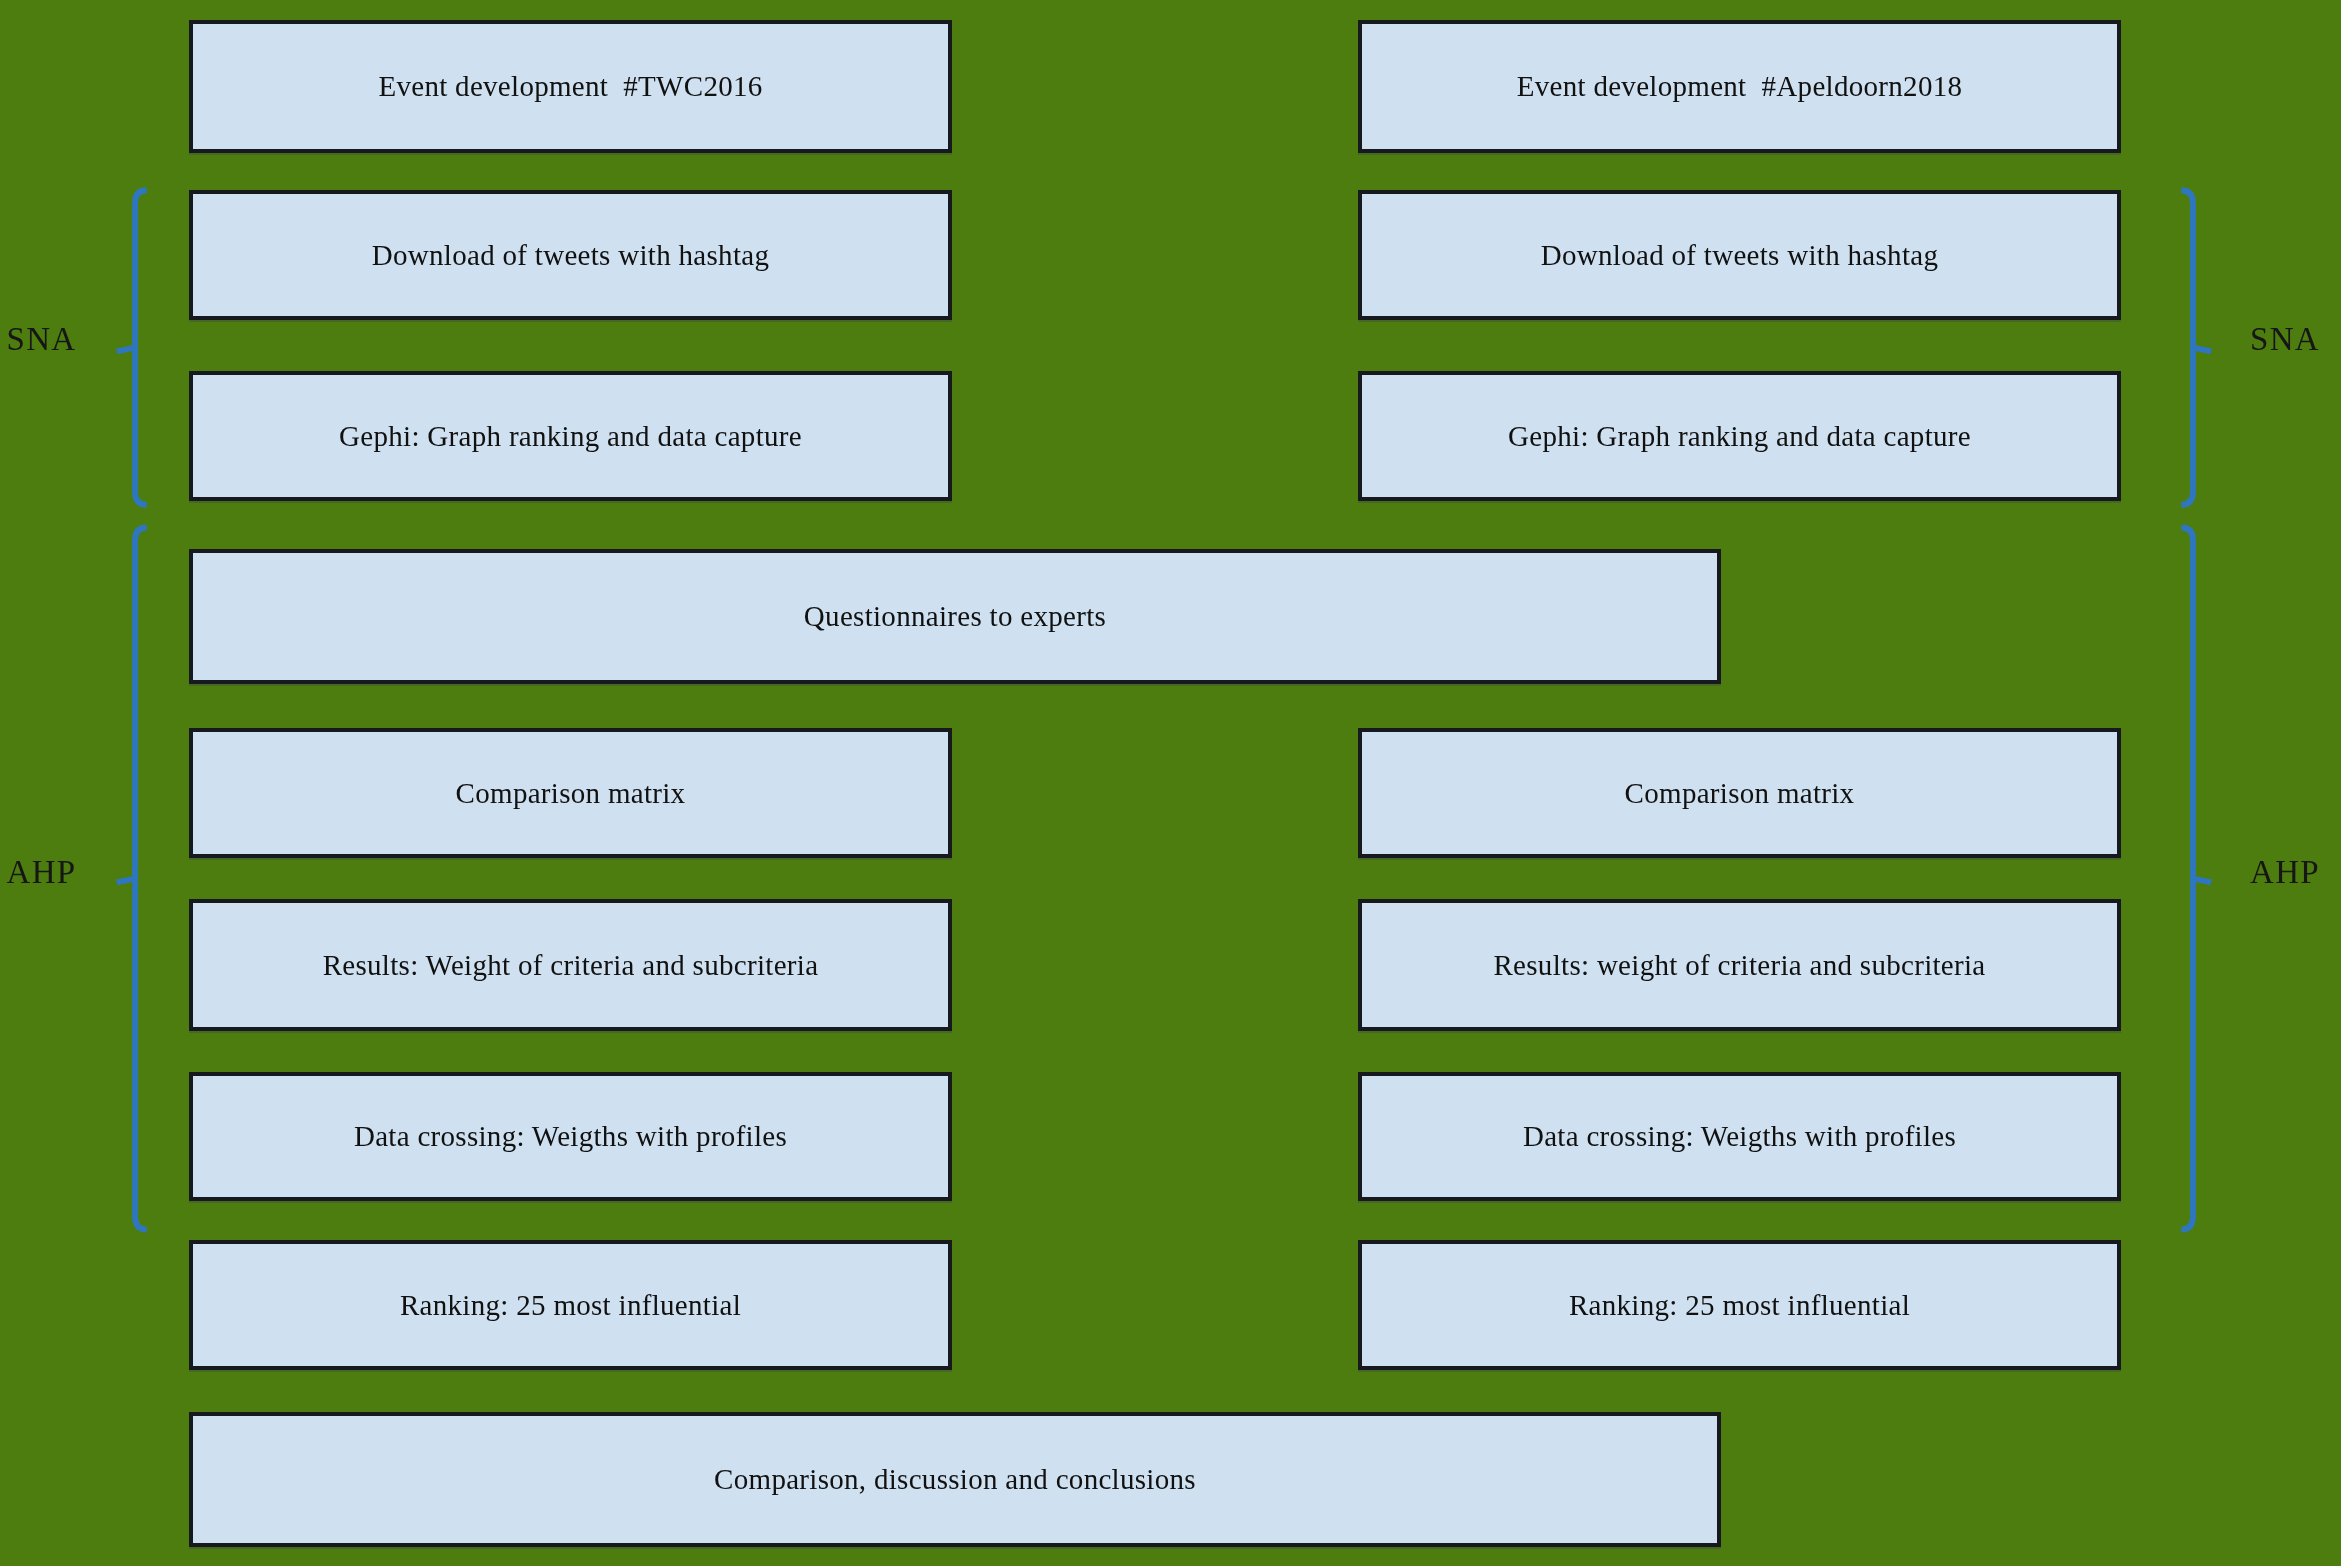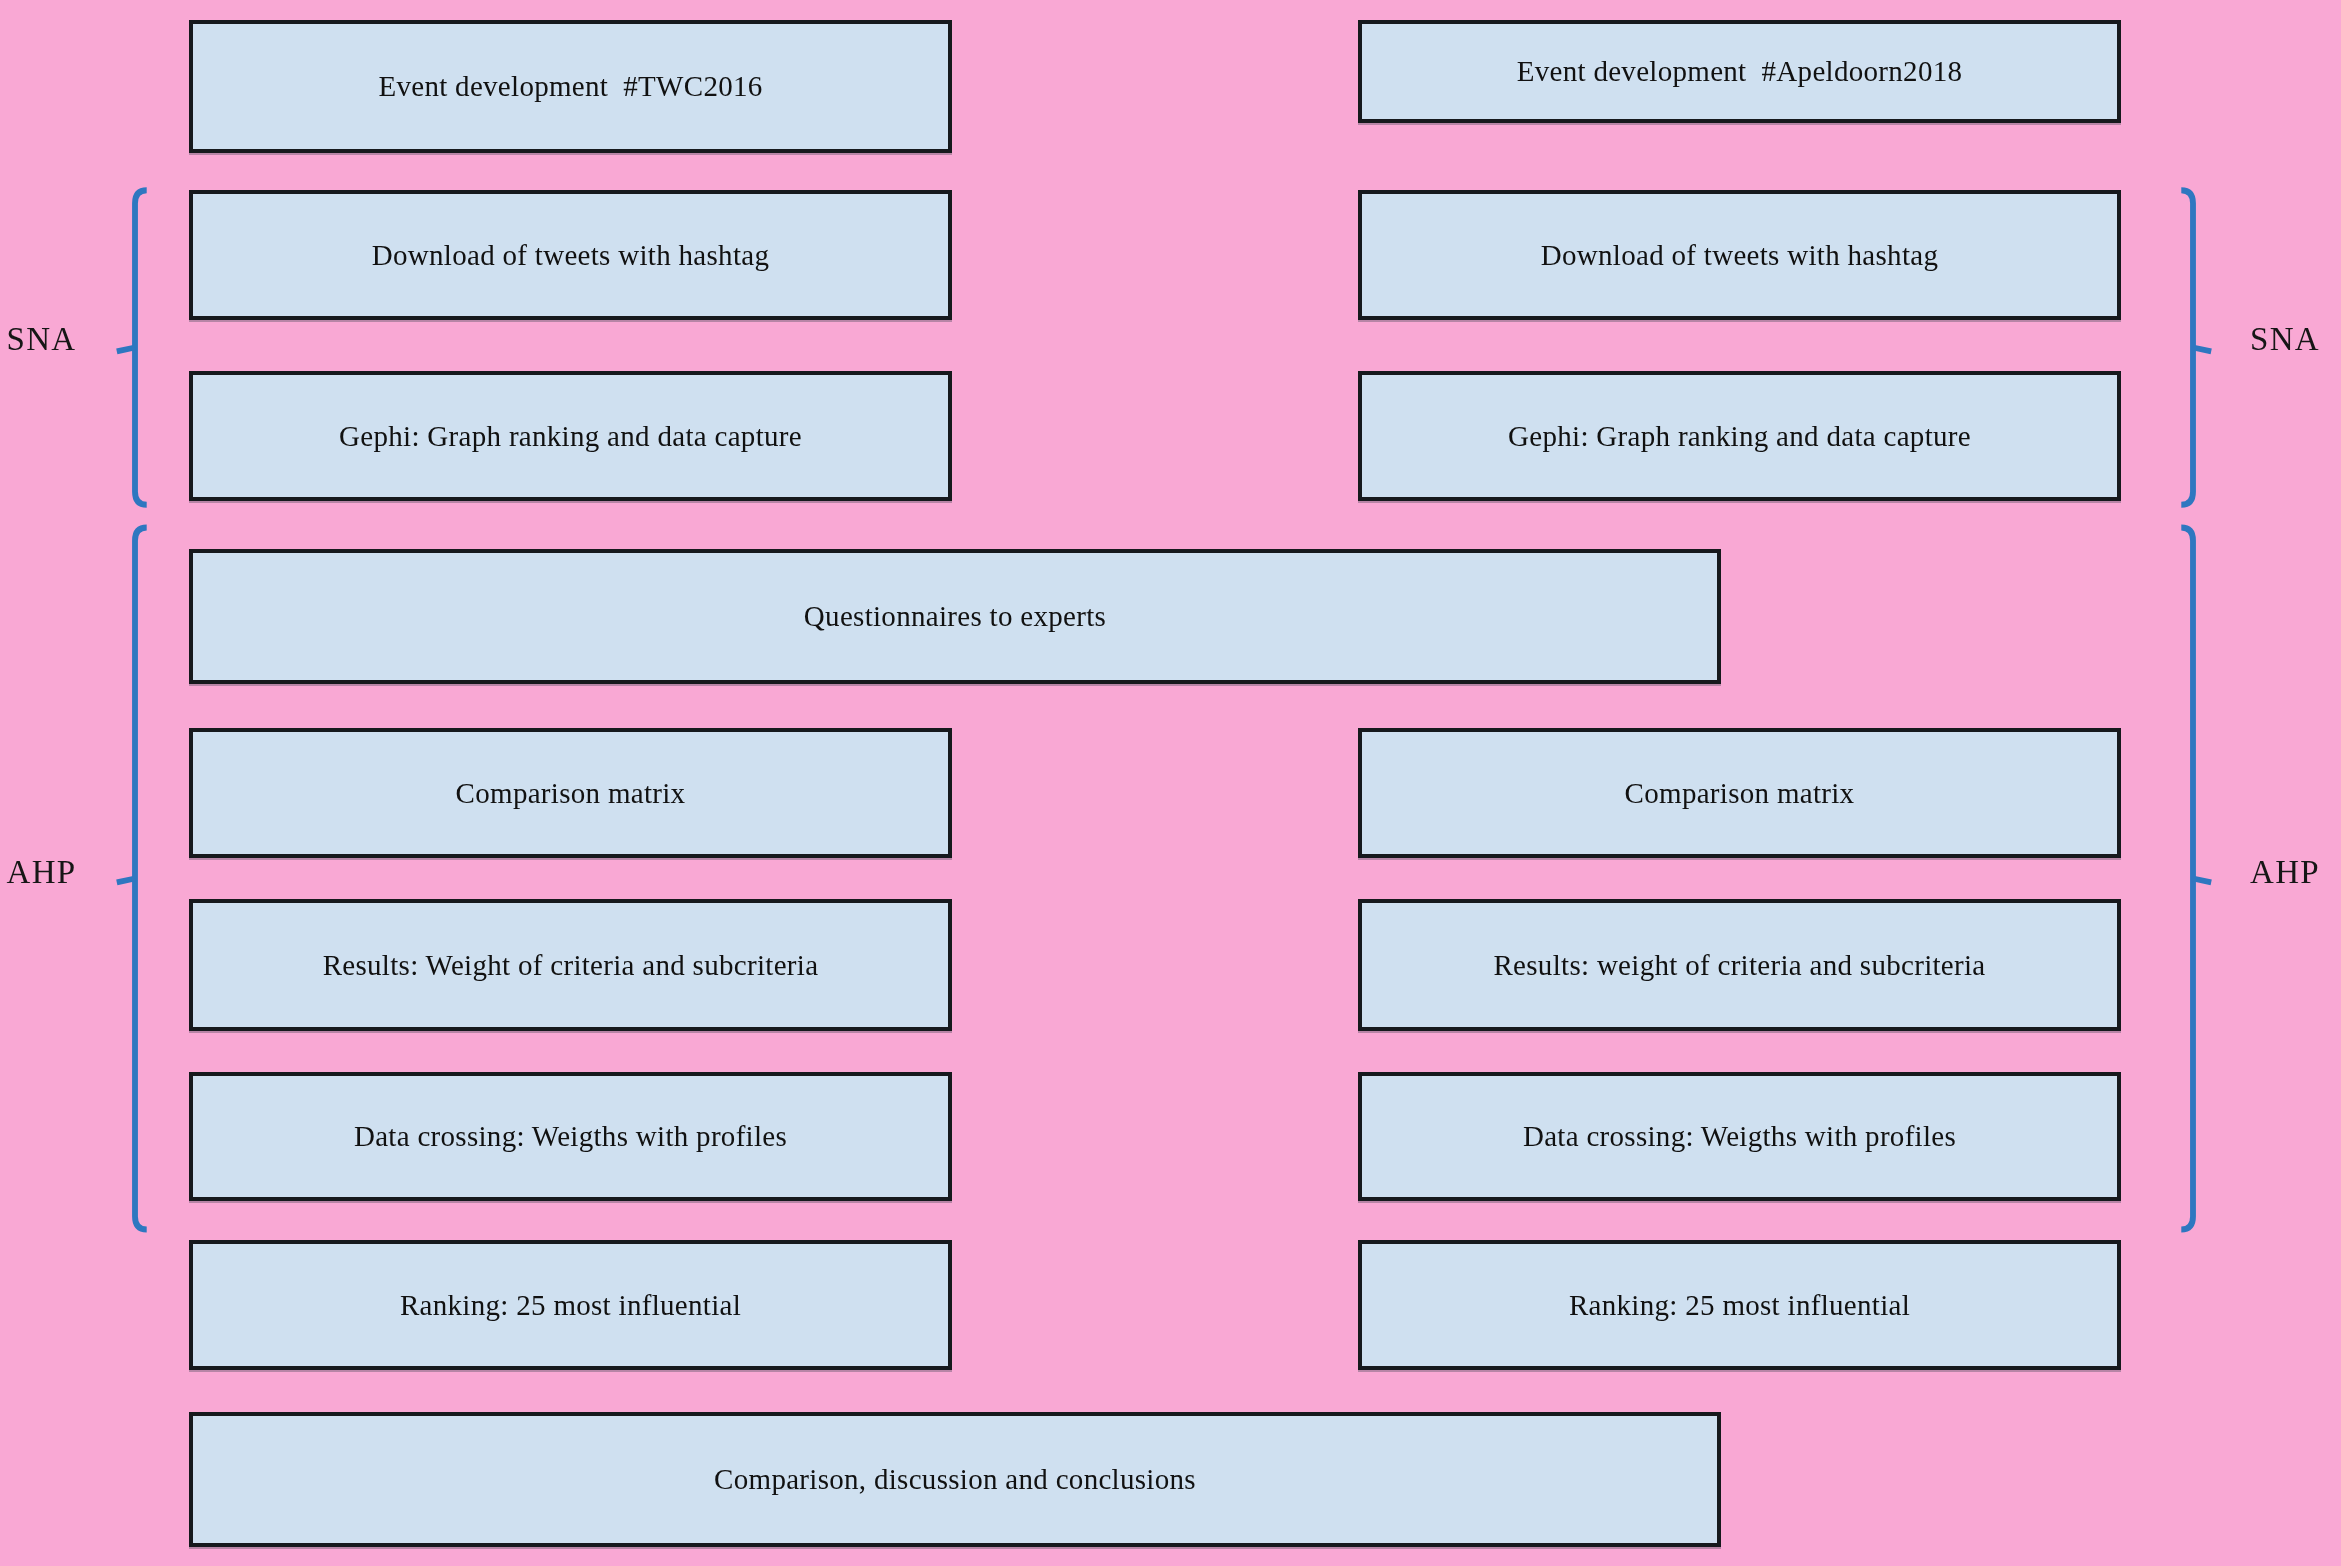--- a/index.html
+++ b/index.html
@@ -4,21 +4,21 @@
 <style>
   html, body {
     margin: 0;
     padding: 0;
     background: #ffffff;
   }
   .canvas {
     position: relative;
     width: 2342px;
     height: 1567px;
-    background: #f9a8d4;
+    background: #4d7c0f;
     font-family: "Liberation Serif", "DejaVu Serif", serif;
     overflow: hidden;
   }
   .box {
     position: absolute;
     box-sizing: border-box;
     background: #cfe0f0;
     border: 4.6px solid #16191d;
     display: flex;
     align-items: center;
@@ -48,21 +48,21 @@
     stroke-width: 9;
     fill: none;
   }
 </style>
 </head>
 <body>
 
 <div class="canvas">
 
   <div class="box col-left" style="top:19.5px;  height:133px;">Event development&nbsp; #TWC2016</div>
-  <div class="box col-right" style="top:19.5px;  height:103px;">Event development&nbsp; #Apeldoorn2018</div>
+  <div class="box col-right" style="top:19.5px;  height:133px;">Event development&nbsp; #Apeldoorn2018</div>
 
   <div class="box col-left" style="top:190px; height:130px;">Download of tweets with hashtag</div>
   <div class="box col-right" style="top:190px; height:130px;">Download of tweets with hashtag</div>
 
   <div class="box col-left" style="top:371px; height:130px;">Gephi: Graph ranking and data capture</div>
   <div class="box col-right" style="top:371px; height:130px;">Gephi: Graph ranking and data capture</div>
 
   <div class="box col-full" style="top:549px; height:135px;">Questionnaires to experts</div>
 
   <div class="box col-left" style="top:728px; height:130px;">Comparison matrix</div>

